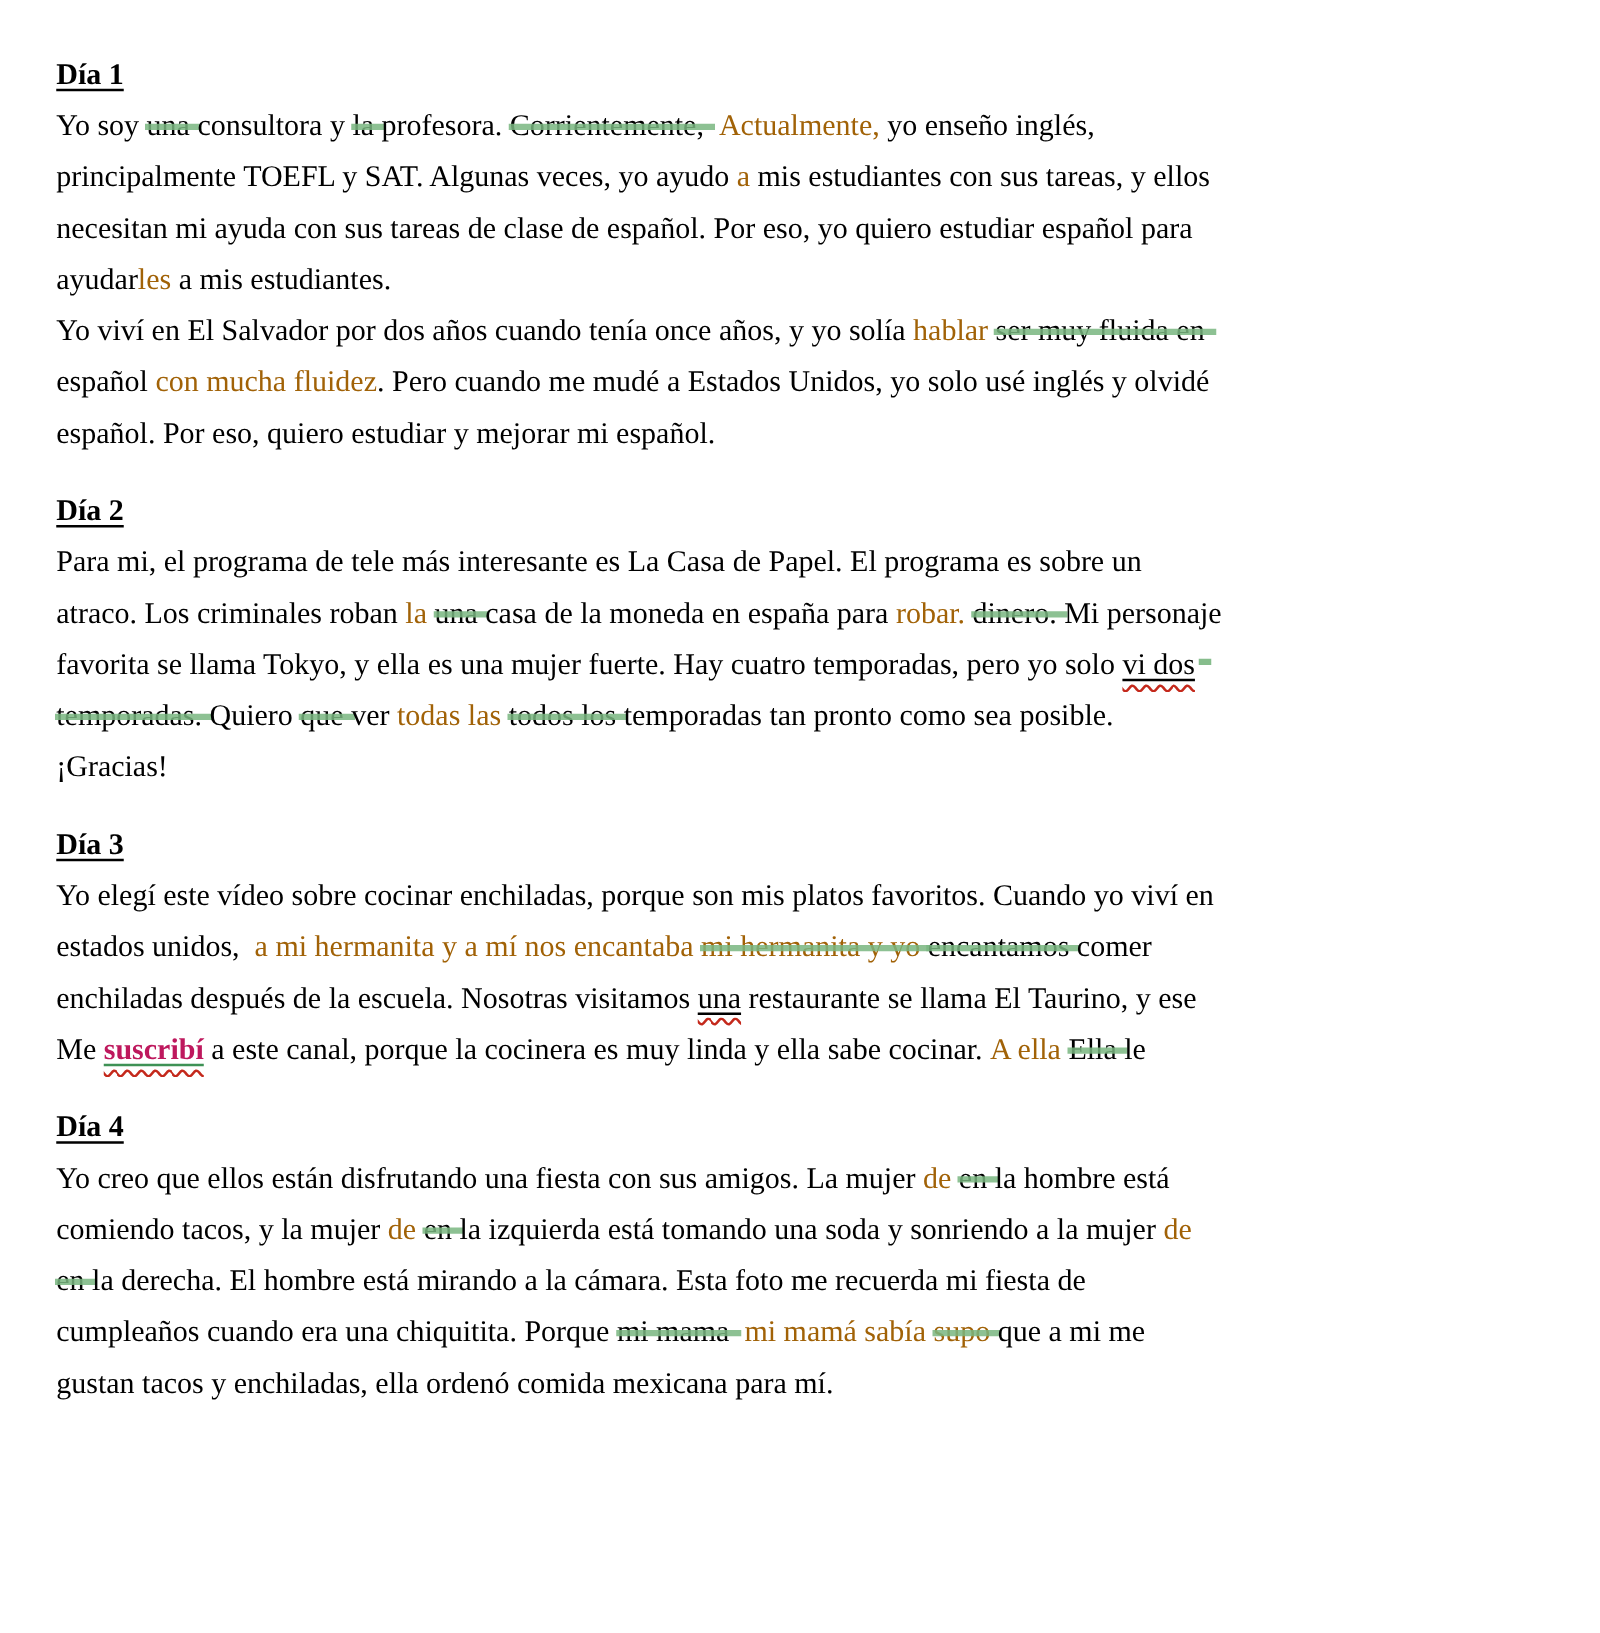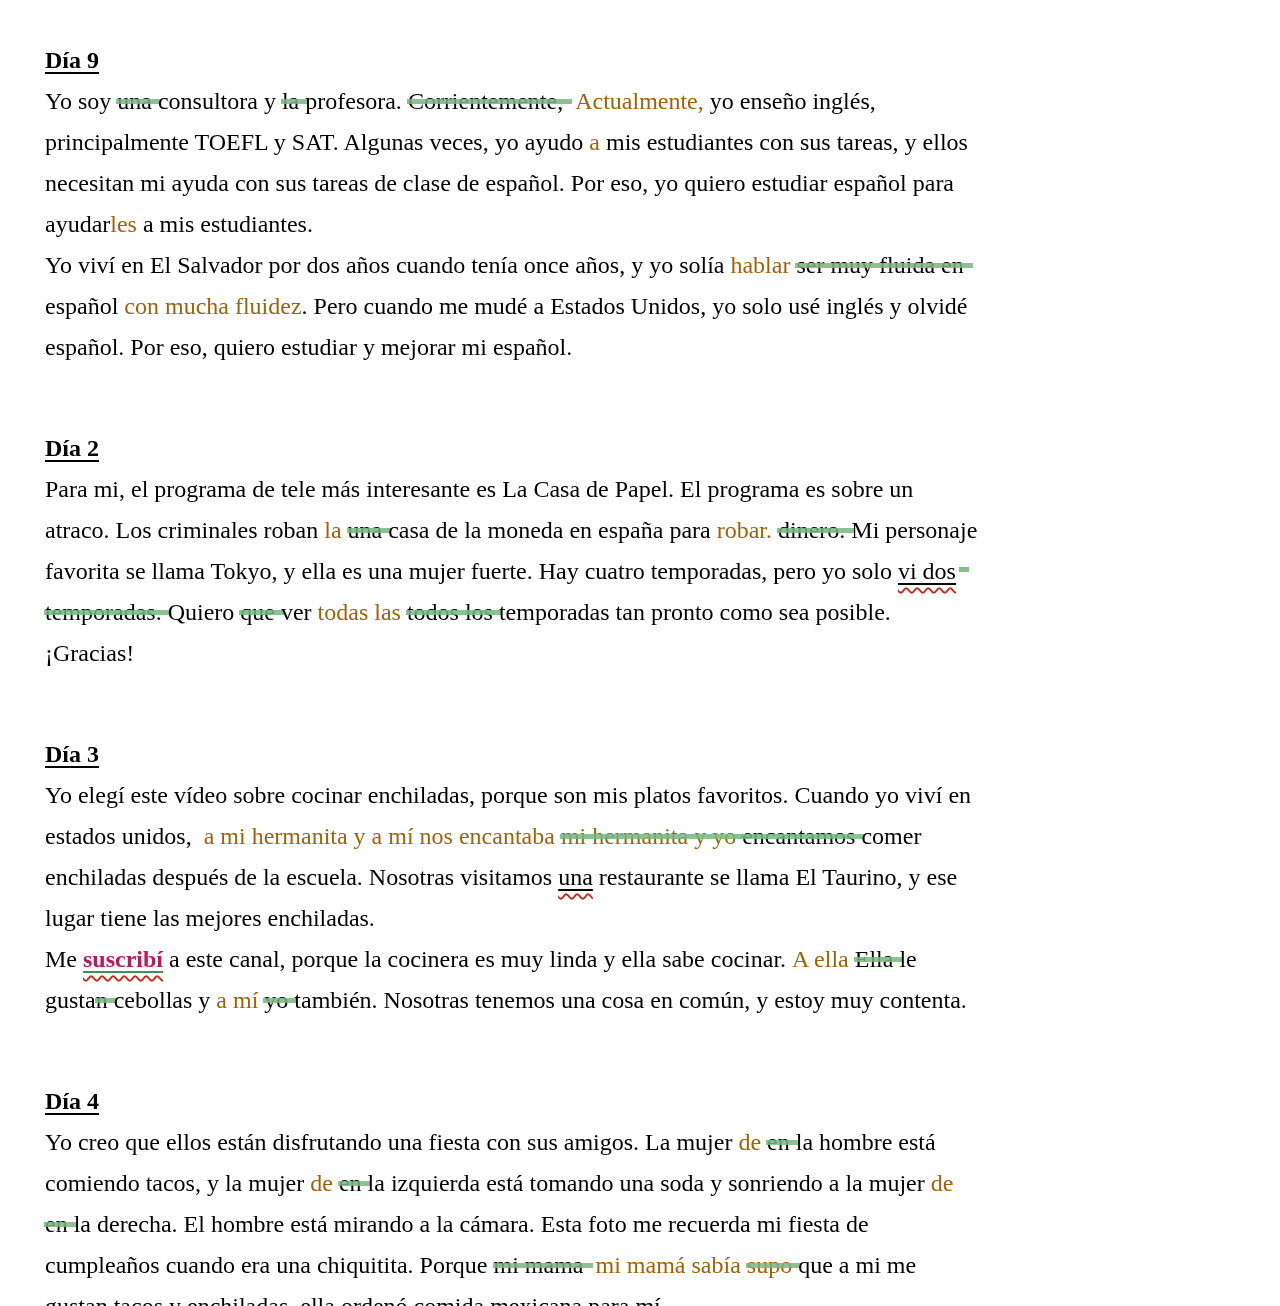--- a/index.html
+++ b/index.html
@@ -19,21 +19,21 @@
     color: #000000;
   }
   .heading {
     font-weight: bold;
     text-decoration: underline;
     text-decoration-thickness: 2px;
     text-underline-offset: 4px;
     white-space: pre;
   }
   .heading.gap {
-    margin-top: 60px;
+    margin-top: 21px;
   }
   .line {
     white-space: pre;
   }
   .run {
     position: relative;
     display: inline-block;
     white-space: pre;
     line-height: 41px;
   }
@@ -81,41 +81,39 @@
     vertical-align: middle;
     margin-left: 3px;
     transform: translateY(-4px);
   }
 </style>
 </head>
 <body>
 
 <div class="page">
   <div>
-      <div class="heading">Día 9</div>
+      <div class="heading">Día 1</div>
       <div class="line"><span class="run">Yo soy </span><span class="run del">una</span><span class="run"> consultora y </span><span class="run del">la</span><span class="run"> profesora. </span><span class="run del">Corrientemente,</span><span class="run">  </span><span class="run ins">Actualmente,</span><span class="run"> yo enseño inglés,</span></div>
       <div class="line"><span class="run">principalmente TOEFL y SAT. Algunas veces, yo ayudo </span><span class="run ins">a</span><span class="run"> mis estudiantes con sus tareas, y ellos</span></div>
       <div class="line"><span class="run">necesitan mi ayuda con sus tareas de clase de español. Por eso, yo quiero estudiar español para</span></div>
       <div class="line"><span class="run">ayudar</span><span class="run ins">les</span><span class="run"> a mis estudiantes.</span></div>
       <div class="line"><span class="run">Yo viví en El Salvador por dos años cuando tenía once años, y yo solía </span><span class="run ins">hablar</span><span class="run"> </span><span class="run del">ser muy fluida en</span></div>
       <div class="line"><span class="run">español </span><span class="run ins">con mucha fluidez</span><span class="run">. Pero cuando me mudé a Estados Unidos, yo solo usé inglés y olvidé</span></div>
       <div class="line"><span class="run">español. Por eso, quiero estudiar y mejorar mi español.</span></div>
       <div class="heading gap">Día 2</div>
       <div class="line"><span class="run">Para mi, el programa de tele más interesante es La Casa de Papel. El programa es sobre un</span></div>
       <div class="line"><span class="run">atraco. Los criminales roban </span><span class="run ins">la</span><span class="run"> </span><span class="run del">una</span><span class="run"> casa de la moneda en españa para </span><span class="run ins">robar.</span><span class="run"> </span><span class="run del">dinero.</span><span class="run"> Mi personaje</span></div>
       <div class="line"><span class="run">favorita se llama Tokyo, y ella es una mujer fuerte. Hay cuatro temporadas, pero yo solo </span><span class="run misspell"><span class="squiggle">vi dos</span></span><span class="strikemark"></span></div>
       <div class="line"><span class="run del">temporadas.</span><span class="run"> Quiero </span><span class="run del">que</span><span class="run"> ver </span><span class="run ins">todas las</span><span class="run"> </span><span class="run del">todos los</span><span class="run"> temporadas tan pronto como sea posible.</span></div>
       <div class="line"><span class="run">¡Gracias!</span></div>
       <div class="heading gap">Día 3</div>
       <div class="line"><span class="run">Yo elegí este vídeo sobre cocinar enchiladas, porque son mis platos favoritos. Cuando yo viví en</span></div>
       <div class="line"><span class="run">estados unidos,  </span><span class="run ins">a mi hermanita y a mí nos encantaba</span><span class="run"> </span><span class="run ins del">mi hermanita y yo</span><span class="run"> </span><span class="run del">encantamos</span><span class="run"> comer</span></div>
       <div class="line"><span class="run">enchiladas después de la escuela. Nosotras visitamos </span><span class="run misspell"><span class="squiggle">una</span></span><span class="run"> restaurante se llama El Taurino, y ese</span></div>
-      <div class="line"><span class="run">lugar tiene las mejores enchiladas.</span></div>
       <div class="line"><span class="run">Me </span><span class="run insbold"><span class="squiggle">suscribí</span></span><span class="run"> a este canal, porque la cocinera es muy linda y ella sabe cocinar. </span><span class="run ins">A ella</span><span class="run"> </span><span class="run del">Ella</span><span class="run"> le</span></div>
-      <div class="line"><span class="run">gusta</span><span class="run del">n</span><span class="run"> cebollas y </span><span class="run ins">a mí</span><span class="run"> </span><span class="run del">yo</span><span class="run"> también. Nosotras tenemos una cosa en común, y estoy muy contenta.</span></div>
       <div class="heading gap">Día 4</div>
       <div class="line"><span class="run">Yo creo que ellos están disfrutando una fiesta con sus amigos. La mujer </span><span class="run ins">de</span><span class="run"> </span><span class="run del">en</span><span class="run"> la hombre está</span></div>
       <div class="line"><span class="run">comiendo tacos, y la mujer </span><span class="run ins">de</span><span class="run"> </span><span class="run del">en</span><span class="run"> la izquierda está tomando una soda y sonriendo a la mujer </span><span class="run ins">de</span></div>
       <div class="line"><span class="run del">en</span><span class="run"> la derecha. El hombre está mirando a la cámara. Esta foto me recuerda mi fiesta de</span></div>
       <div class="line"><span class="run">cumpleaños cuando era una chiquitita. Porque </span><span class="run del">mi mama</span><span class="run">  </span><span class="run ins">mi mamá sabía</span><span class="run"> </span><span class="run ins del">supo</span><span class="run"> que a mi me</span></div>
       <div class="line"><span class="run">gustan tacos y enchiladas, ella ordenó comida mexicana para mí.</span></div>
     </div>
 </div>
 
 </body></html>

